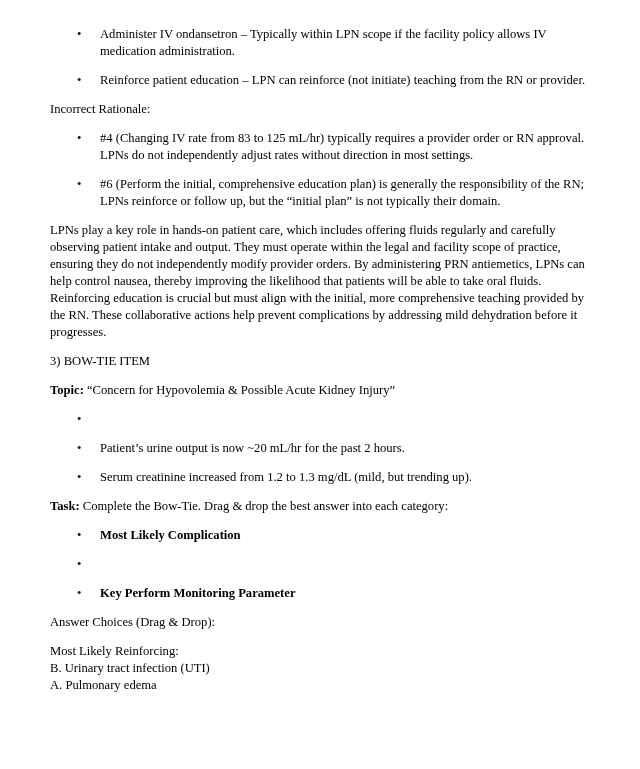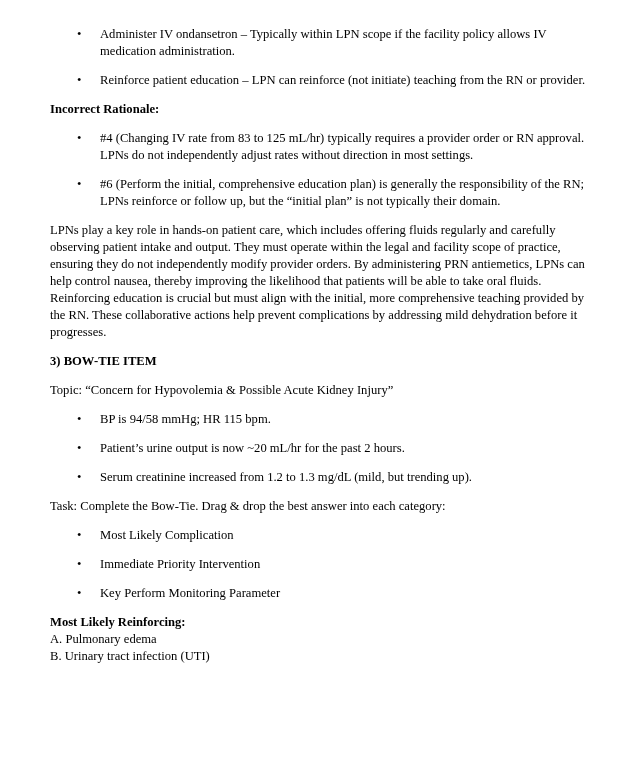--- a/index.html
+++ b/index.html
@@ -9,22 +9,22 @@
     box-sizing: border-box;
     background: #ffffff;
     color: #000000;
     font-family: "Liberation Serif", "DejaVu Serif", serif;
     font-size: 12.6px;
     line-height: 17px;
     padding: 26px 48px 18px 50px;
     overflow: hidden;
   }
   .blk { margin: 0 0 12px 0; }
-  .h { font-weight: bold; }
-  .b { font-weight: normal; }
+  .h { font-weight: normal; }
+  .b { font-weight: bold; }
   .li { display: flex; margin-left: 27px; }
   .li .glyph { flex: 0 0 23px; }
   .choices p { margin: 0; }
 </style>
 </head>
 <body>
 
 <div class="page">
 
   <div class="blk li">
@@ -51,21 +51,20 @@
 
   <p class="blk">LPNs play a key role in hands-on patient care, which includes offering fluids regularly and carefully observing patient intake and output. They must operate within the legal and facility scope of practice, ensuring they do not independently modify provider orders. By administering PRN antiemetics, LPNs can help control nausea, thereby improving the likelihood that patients will be able to take oral fluids. Reinforcing education is crucial but must align with the initial, more comprehensive teaching provided by the RN. These collaborative actions help prevent complications by addressing mild dehydration before it progresses.</p>
 
   <p class="blk h">3) BOW-TIE ITEM</p>
 
   <p class="blk"><span class="b">Topic:</span><span> “Concern for Hypovolemia &amp; Possible Acute Kidney Injury”</span></p>
 
 
   <div class="blk li">
     <span class="glyph">•</span>
-    <span>BP is 94/58 mmHg; HR 115 bpm.</span>
   </div>
 
   <div class="blk li">
     <span class="glyph">•</span>
     <span>Patient’s urine output is now ~20 mL/hr for the past 2 hours.</span>
   </div>
 
   <div class="blk li">
     <span class="glyph">•</span>
     <span>Serum creatinine increased from 1.2 to 1.3 mg/dL (mild, but trending up).</span>
@@ -73,28 +72,28 @@
 
   <p class="blk"><span class="b">Task:</span><span> Complete the Bow-Tie. Drag &amp; drop the best answer into each category:</span></p>
 
   <div class="blk li">
     <span class="glyph">•</span>
     <span class="b">Most Likely Complication</span>
   </div>
 
   <div class="blk li">
     <span class="glyph">•</span>
-    <span class="b">Immediate Priority Intervention</span>
   </div>
 
   <div class="blk li">
     <span class="glyph">•</span>
     <span class="b">Key Perform Monitoring Parameter</span>
   </div>
 
+  <p class="blk h">Answer Choices (Drag &amp; Drop):</p>
 
   <div class="blk choices">
     <p class="h">Most Likely Reinforcing:</p>
+    <p>B. Urinary tract infection (UTI)</p>
     <p>A. Pulmonary edema</p>
-    <p>B. Urinary tract infection (UTI)</p>
   </div>
 
 </div>
 
 </body></html>

